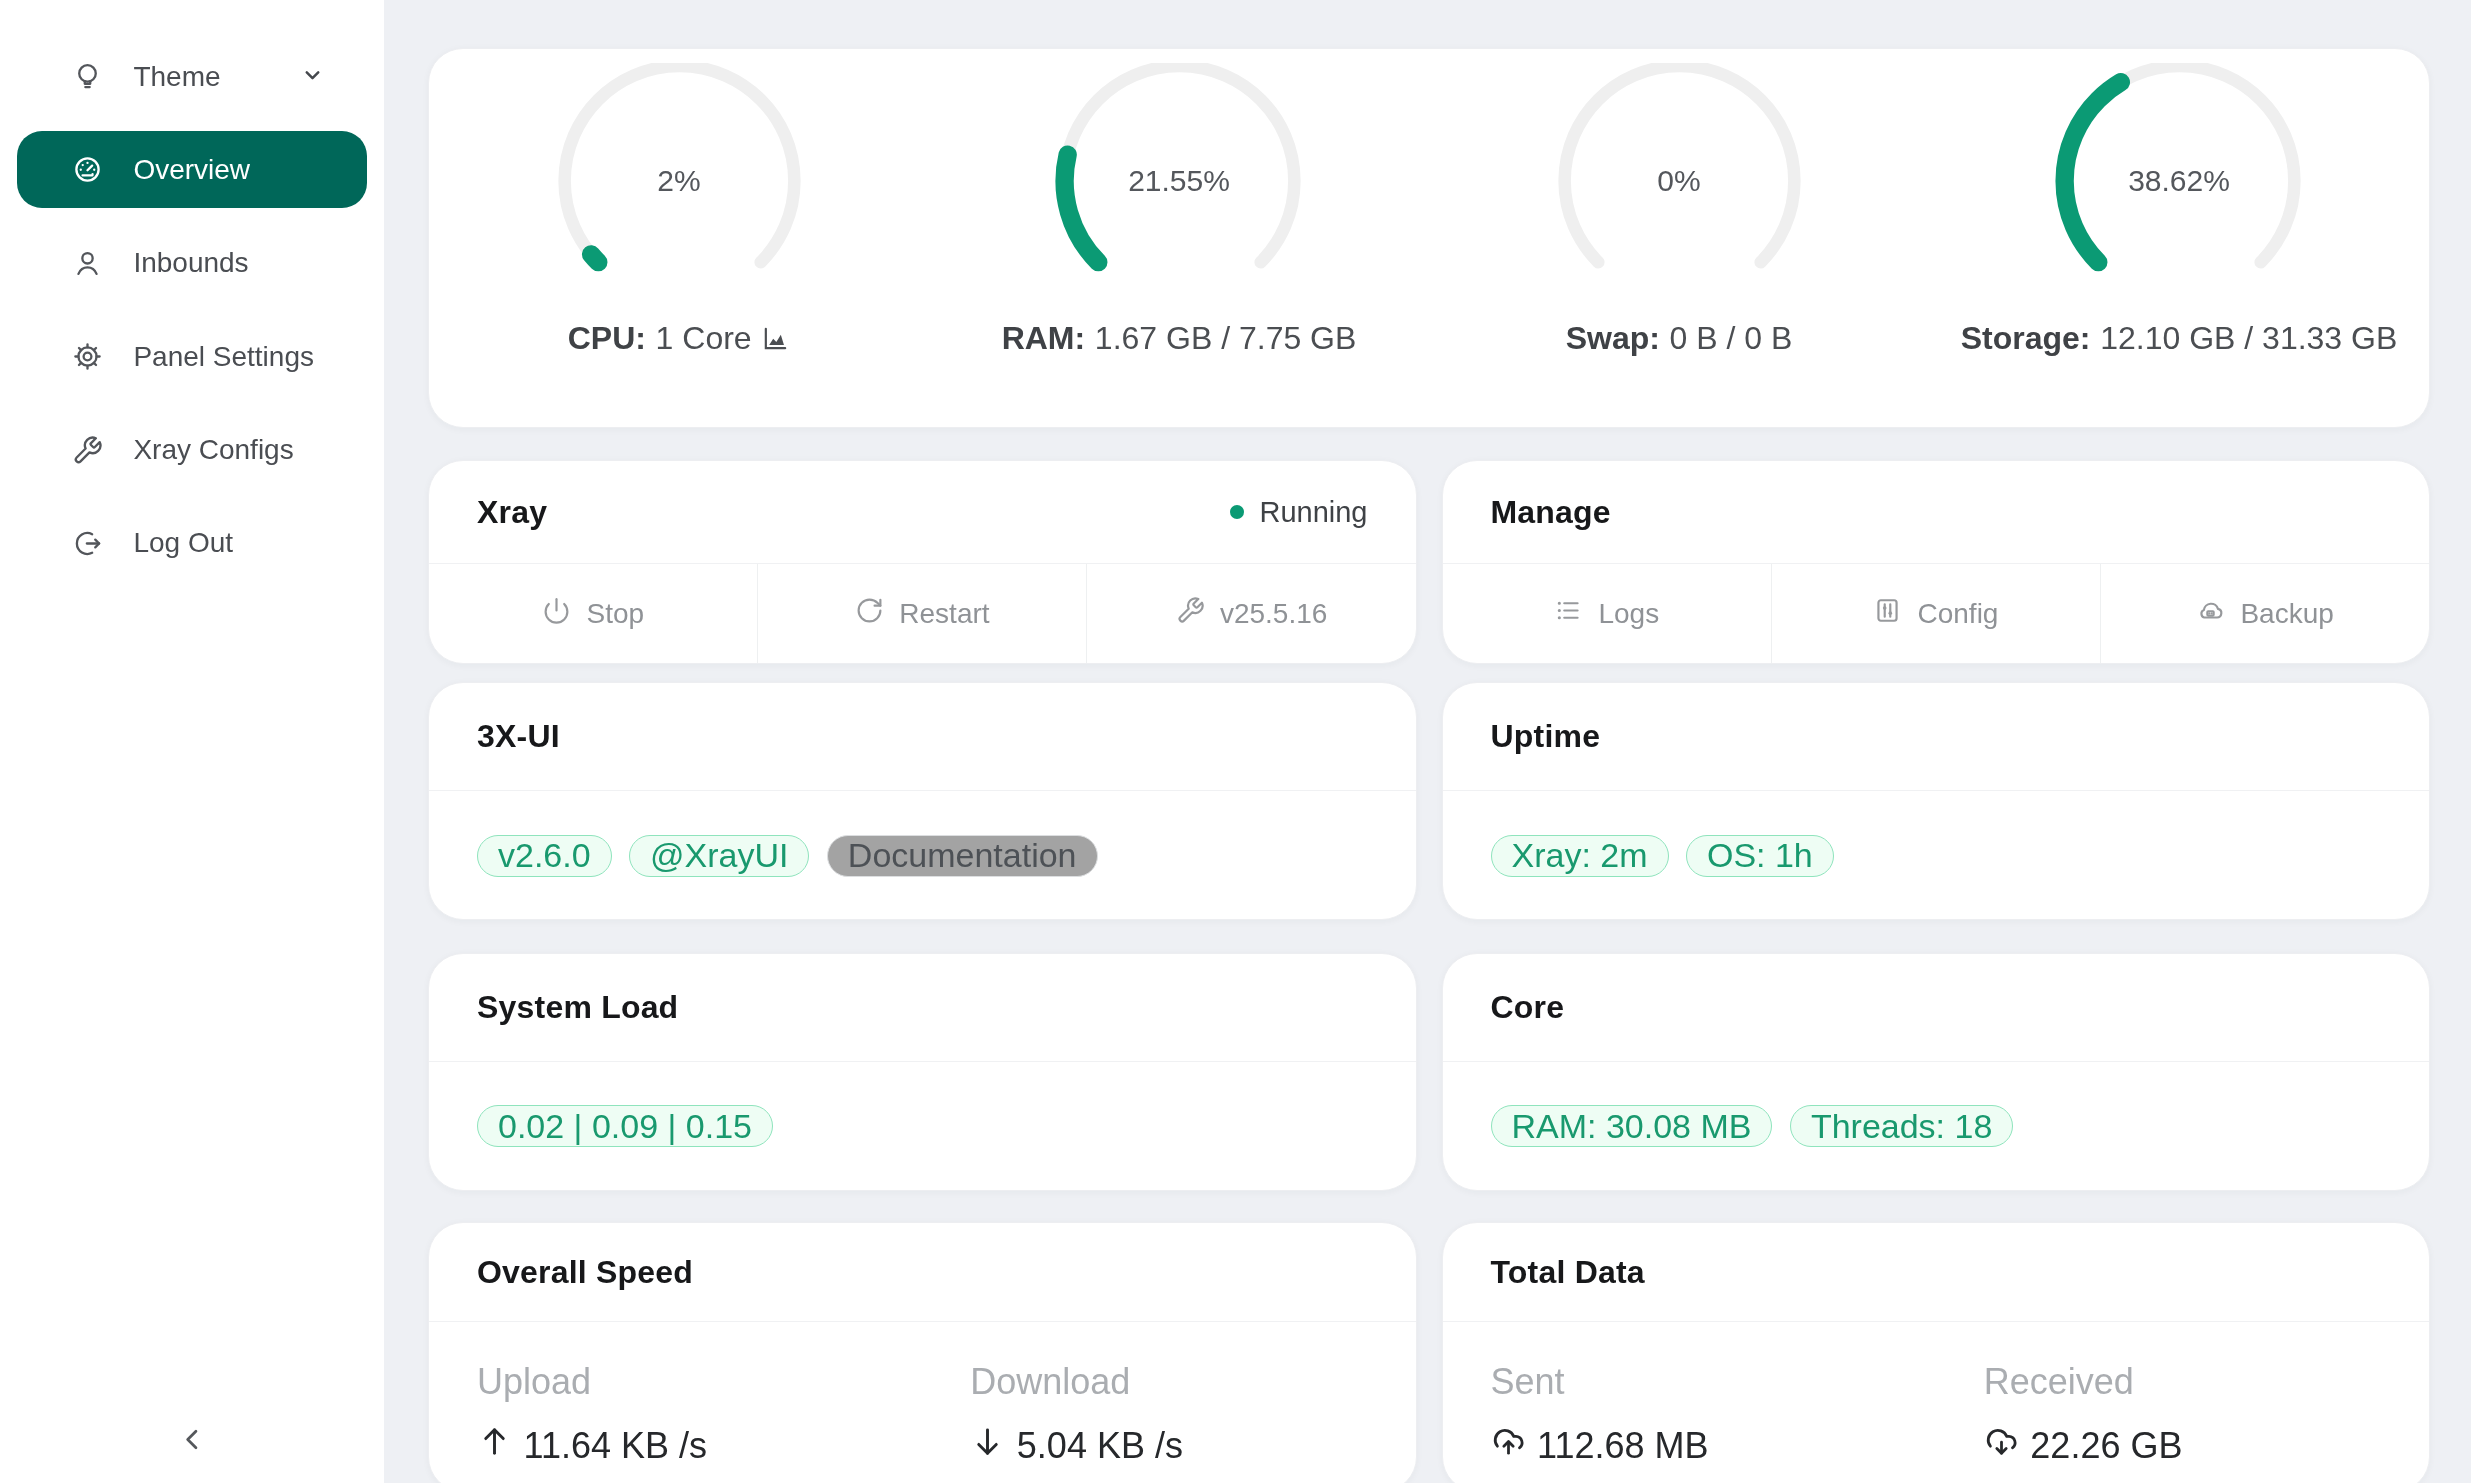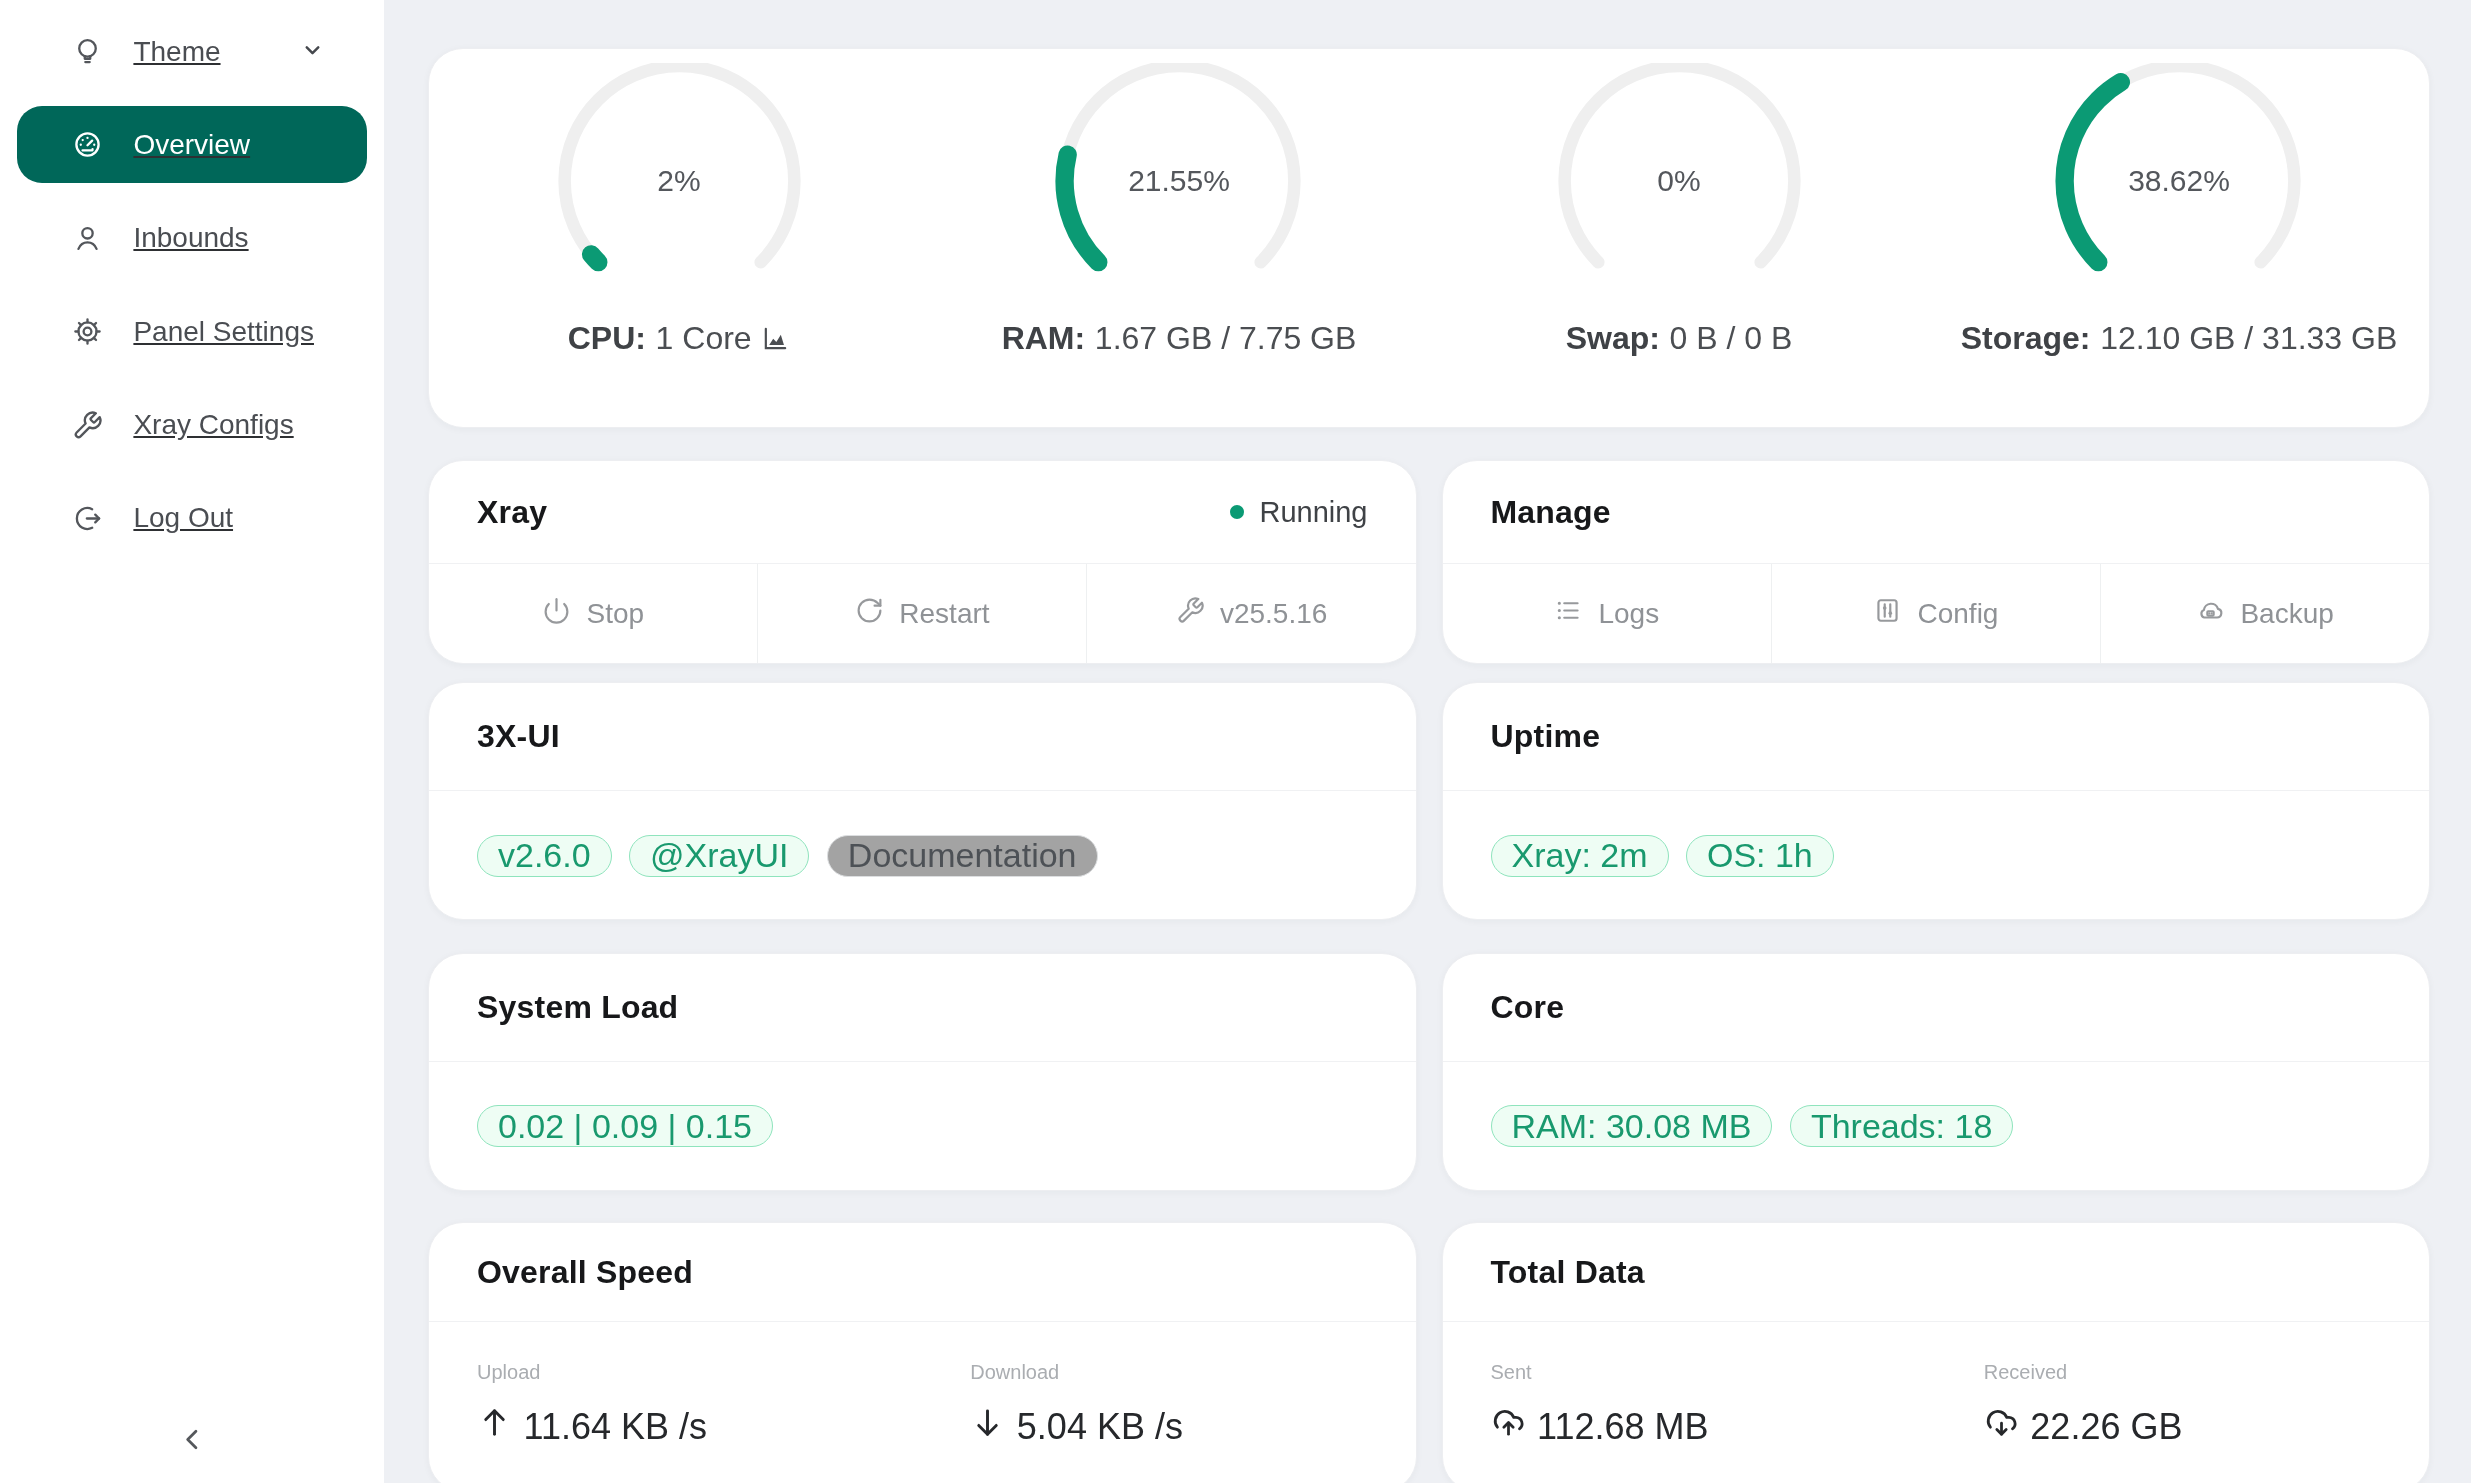--- a/index.html
+++ b/index.html
@@ -1,21 +1,21 @@
 <!DOCTYPE html>
 <html style="--primary: #0b9a74; --active_nav: #006759; --track: #efefef; --page_bg: #eef0f4; --tag_green_bg: #eefdf4; --tag_green_border: #8fe4bd; --tag_green_text: #19996e;"><head>
 <meta charset="utf-8">
 <style>
   * { margin:0; padding:0; box-sizing:border-box; }
   html,body { width:2472px; height:1483px; overflow:hidden; }
   body { font-family:"Liberation Sans", sans-serif; background:var(--page_bg,#eef0f4); color:#2e3033; }
 
   
   .sidebar { position:absolute; left:0; top:0; width:384px; height:1483px; background:#fff; }
-  .nav { padding-top:13px;text-decoration:underline; }
+  .nav { padding-top:38px; }
   .nav-item { position:relative; height:77px; margin:0 17.4px 16.4px 17.4px; border-radius:25px;
               display:flex; align-items:center; cursor:pointer; color:#4a4d52; }
   .nav-ic { width:33px; height:33px; margin-left:54px; display:flex; align-items:center; justify-content:center; color:#53565b; }
   .nav-ic svg { width:31px; height:31px; }
   .nav-label { margin-left:29px; font-size:28px; }
   .nav-chevron { position:absolute; right:42px; top:50%; transform:translateY(-50%); color:#45484d; }
   .nav-chevron svg { width:25px; height:25px; }
   .nav-item.active { background:var(--active_nav,#006759); color:#fff; }
   .nav-item.active .nav-ic { color:#fff; }
   .collapse-btn { position:absolute; bottom:21px; left:0; width:100%; display:flex; justify-content:center;
@@ -55,21 +55,21 @@
   .hbtn svg { width:29px; height:29px; color:#97999c; }
 
   .tags-body { display:flex; align-items:center; gap:17.4px; padding:0 48px; }
   .tag { display:inline-flex; align-items:center; height:42px; padding:0 20px; border-radius:965px;
          font-size:34px; white-space:nowrap; }
   .tag.green { background:var(--tag_green_bg,#eefdf4); border:1.9px solid var(--tag_green_border,#8fe4bd); color:var(--tag_green_text,#19996e); }
   .tag.gray  { background:#a3a3a3; border:1.9px solid #dcdee0; color:#4d5156; }
 
   .metrics { display:flex; }
   .metric { flex:1; padding-left:48px; }
-  .m-label { font-size:20px; color:#aaadb1; margin-top:39px; }
+  .m-label { font-size:36px; color:#aaadb1; margin-top:39px; }
   .m-value { margin-top:21px; font-size:36px; font-weight:500; color:#26282b; display:flex; align-items:center; gap:11.6px; }
   .m-value svg { width:35px; height:35px; }
 
   svg.ic { fill:none; stroke:currentColor; stroke-width:1.8; stroke-linecap:round; stroke-linejoin:round; }
 </style>
 </head>
 <body>
 
 <div class="sidebar">
   <div class="nav">

